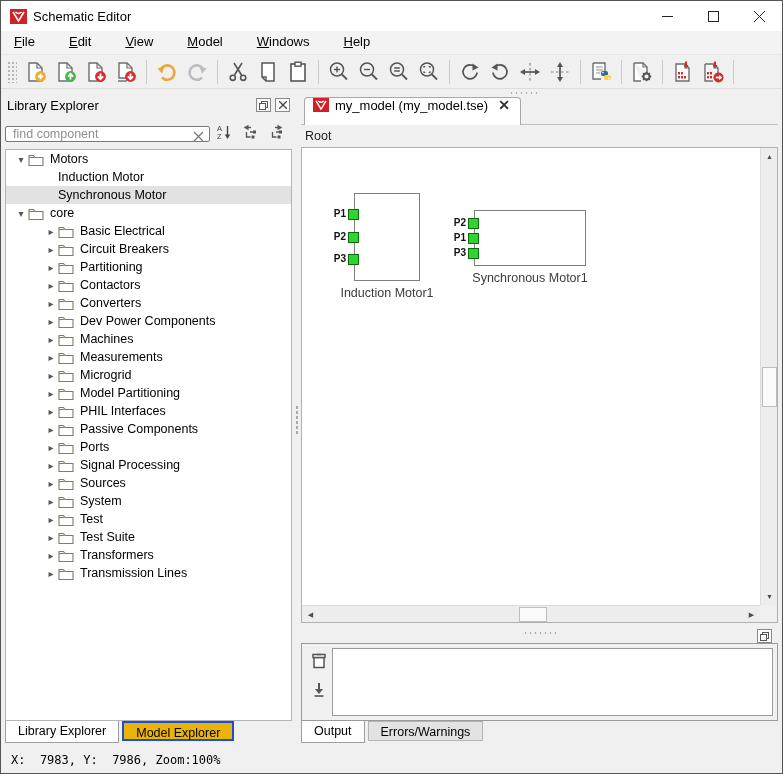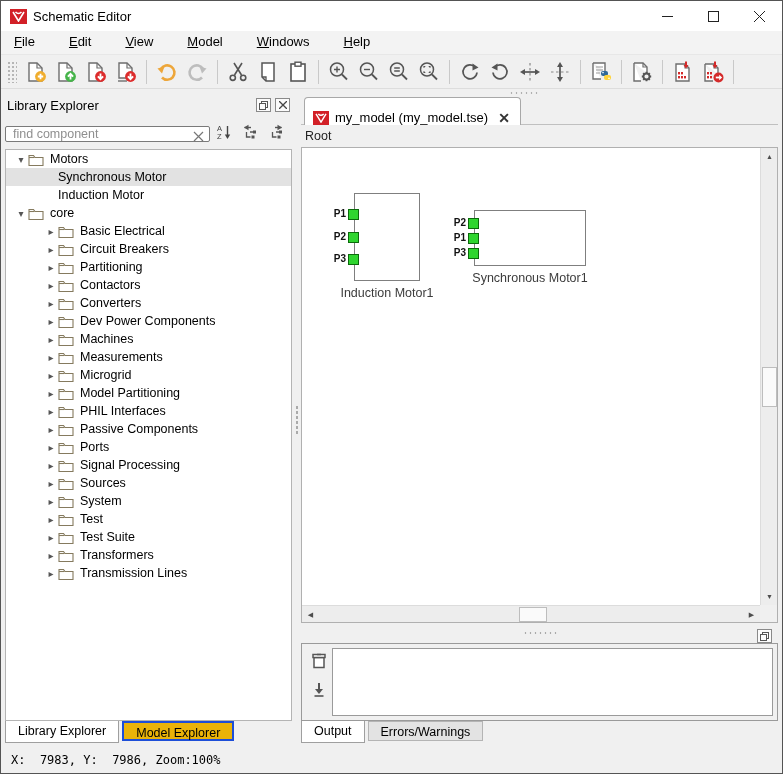--- a/index.html
+++ b/index.html
@@ -51,21 +51,21 @@
   .ltab.inactive { background:#eab308; border:2px solid #1d4ed8; margin-left:3px; height:20px; }
 
   .v-splitter { width:9px; display:flex; align-items:center; justify-content:center; }
   .dots-v { width:4px; height:30px; background-image:radial-gradient(#aaa 1px, transparent 1.2px); background-size:4px 5px; }
 
   
   .right-col { flex:1; display:flex; flex-direction:column; min-width:0; min-height:0; position:relative; }
   .top-grip { position:absolute; top:-2px; left:208px; width:30px; height:4px;
               background-image:radial-gradient(#b0b0b0 1px, transparent 1.2px); background-size:5px 4px; }
   .doc-tabbar { height:32px; display:flex; align-items:flex-end; border-bottom:1px solid #c0c0c0; flex:0 0 auto; }
-  .doc-tab { height:28px; background:#fff; border:1px solid #a8a8a8; border-bottom:none; border-radius:4px 4px 0 0; display:flex; align-items:flex-end; padding:0 10px 0 8px; margin-left:3px; position:relative; top:1px; }
+  .doc-tab { height:28px; background:#fff; border:1px solid #a8a8a8; border-bottom:none; border-radius:4px 4px 0 0; display:flex; align-items:flex-start; padding:0 10px 0 8px; margin-left:3px; position:relative; top:1px; }
   .doc-tab .tab-logo { width:16px; height:14px; background:#d22027; display:flex; align-items:center; justify-content:center; margin-right:6px; }
   .doc-tab .tab-label { font-size:13px; color:#000; margin-right:10px; }
   .doc-tab .tab-close { font-size:14px; font-weight:bold; color:#333; line-height:1; }
   .breadcrumb-row { height:22px; display:flex; align-items:center; padding-left:4px; font-size:12.5px; color:#222; flex:0 0 auto; }
 
   .canvas { flex:1; background:#fff; border:1px solid #b0b0b0; position:relative; overflow:hidden; min-height:0; }
   .component { position:absolute; border:1.5px solid #7f7f7f; background:#fff; }
   .comp-label { position:absolute; left:50%; transform:translateX(-50%); white-space:nowrap; font-size:12.5px; color:#3c3c3c; text-align:center; }
   .port { position:absolute; width:11px; height:11px; background:#2fd52f; border:1px solid #0b6a0b; }
   .port-label { position:absolute; right:12px; top:-2px; font-size:10px; font-weight:bold; color:#111; white-space:nowrap; }
@@ -377,25 +377,25 @@
           <div class="tree-row" style="padding-left: 8px;">
             <span class="tree-arrow">▾</span>
             <span class="tree-folder">
               <svg width="16" height="13" viewBox="0 0 16 13">
                 <path d="M1 2.5 h4.5 l1.5 2 H15 v8 H1 z" fill="#fff" stroke="#857a5e" stroke-width="1.1"></path>
                 <path d="M1 4.5 h5.4" stroke="#857a5e" stroke-width="1.1"></path>
               </svg>
             </span>
             <span>Motors</span>
           </div>
+          <div class="tree-row" style="padding-left: 52px;">
+            <span>Induction Motor</span>
+          </div>
           <div class="tree-row selected" style="padding-left: 52px;">
             <span>Synchronous Motor</span>
-          </div>
-          <div class="tree-row" style="padding-left: 52px;">
-            <span>Induction Motor</span>
           </div>
           <div class="tree-row" style="padding-left: 8px;">
             <span class="tree-arrow">▾</span>
             <span class="tree-folder">
               <svg width="16" height="13" viewBox="0 0 16 13">
                 <path d="M1 2.5 h4.5 l1.5 2 H15 v8 H1 z" fill="#fff" stroke="#857a5e" stroke-width="1.1"></path>
                 <path d="M1 4.5 h5.4" stroke="#857a5e" stroke-width="1.1"></path>
               </svg>
             </span>
             <span>core</span>

